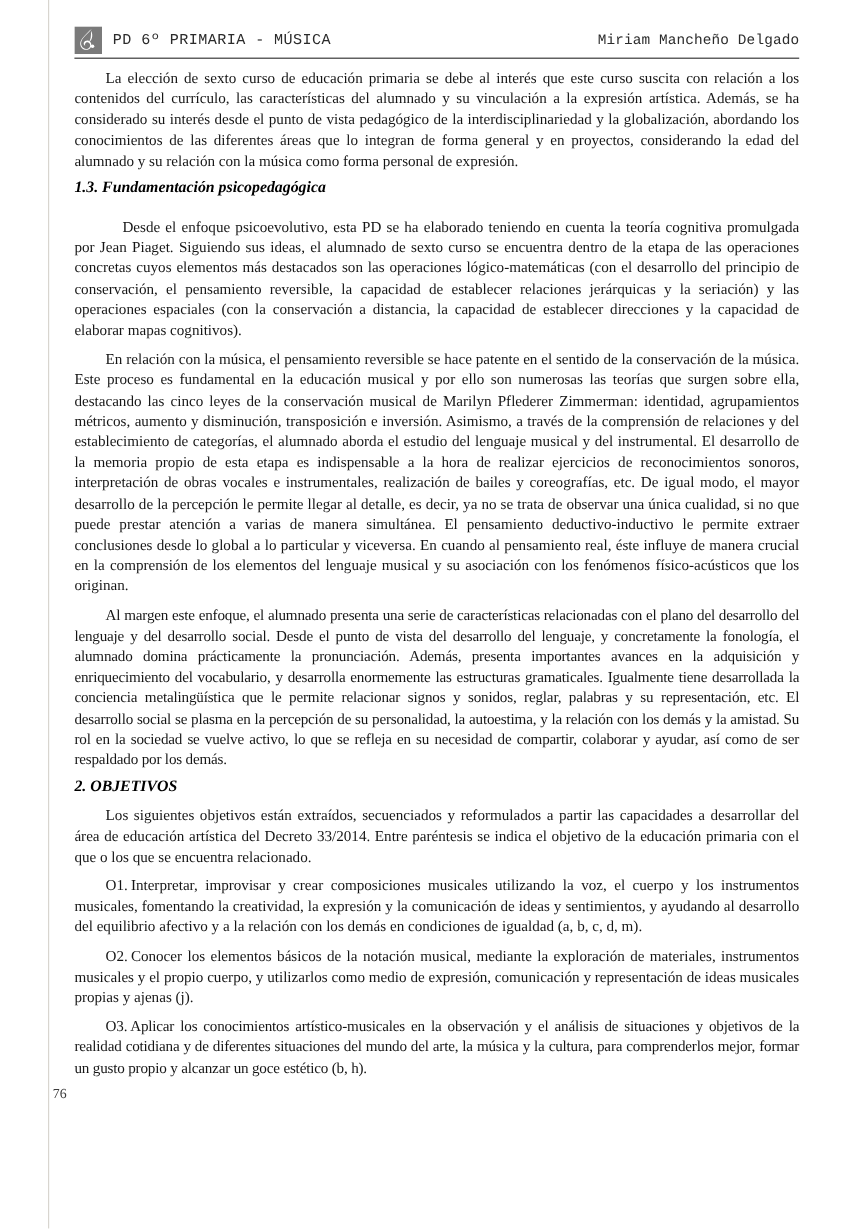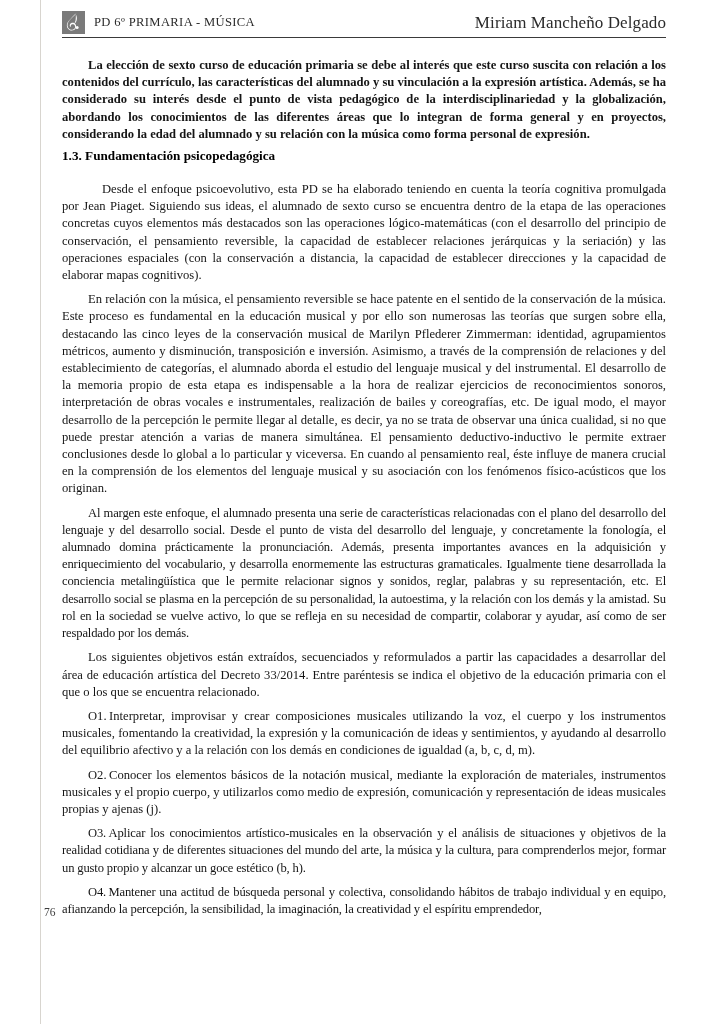--- a/index.html
+++ b/index.html
@@ -31,22 +31,23 @@
   #content {
     position: absolute;
     left: 62px;
     top: 0;
     width: 604px;
   }
   
   .header {
     position: relative;
     height: 46px;
-    padding-top: 11px;
+    padding-top: 22px;
     box-sizing: border-box;
+    font-family: Liberation Mono, monospace;
   }
   .header-inner {
     display: flex;
     align-items: center;
     justify-content: space-between;
   }
   .header-left {
     display: flex;
     align-items: center;
   }
@@ -58,21 +59,21 @@
     position: relative;
   }
   .logo svg { display: block; }
   .header-title {
     font-size: 12.6px;
     letter-spacing: 0.35px;
     color: #2b2b2b;
     white-space: nowrap;
   }
   .header-author {
-    font-size: 17px;
+    font-size: 12px;
     color: #2b2b2b;
     white-space: nowrap;
     letter-spacing: 0.1px;
   }
   .header-rule {
     margin-top: 3px;
     border-top: 1.3px solid #3a3a3a;
     width: 604px;
   }
   
@@ -81,30 +82,31 @@
     line-height: 17.2px;
     text-align: justify;
     text-justify: inter-word;
     margin: 0 0 4px 0;
     color: #151515;
     hyphens: none;
   }
   .para.indent { text-indent: 26px; }
   .para.indent-lg { text-indent: 40px; margin-top: 16px; }
   .para.tight { letter-spacing: -0.15px; }
-  .gap-before { margin-top: 11px; font-weight: bold; }
+  .gap-before { margin-top: 11px; }
   .gap-before-sm { margin-top: 7px; }
 
   h2.section-heading {
     font-size: 13.2px;
     font-weight: bold;
     margin: 0;
     padding: 0;
     color: #000000;
     line-height: 18px;
+    font-style: italic;
   }
   .h-indent-1 { padding-left: 46px; }
   .h-indent-2 { padding-left: 82px; }
 
   .objective-label {
     font-weight: normal;
   }
   
   #page-number {
     position: absolute;
@@ -146,37 +148,35 @@
       <p class="para indent gap-before">La elección de sexto curso de educación primaria se debe al interés que este curso suscita con relación a los contenidos del currículo, las características del alumnado y su vinculación a la expresión artística. Además, se ha considerado su interés desde el punto de vista pedagógico de la interdisciplinariedad y la globalización, abordando los conocimientos de las diferentes áreas que lo integran de forma general y en proyectos, considerando la edad del alumnado y su relación con la música como forma personal de expresión.</p>
 
       <h2 class="section-heading h-indent-1 gap-before">1.3. Fundamentación psicopedagógica</h2>
 
       <p class="para indent-lg gap-before-sm">Desde el enfoque psicoevolutivo, esta PD se ha elaborado teniendo en cuenta la teoría cognitiva promulgada por Jean Piaget. Siguiendo sus ideas, el alumnado de sexto curso se encuentra dentro de la etapa de las operaciones concretas cuyos elementos más destacados son las operaciones lógico-matemáticas (con el desarrollo del principio de conservación, el pensamiento reversible, la capacidad de establecer relaciones jerárquicas y la seriación) y las operaciones espaciales (con la conservación a distancia, la capacidad de establecer direcciones y la capacidad de elaborar mapas cognitivos).</p>
 
       <p class="para indent gap-before-sm">En relación con la música, el pensamiento reversible se hace patente en el sentido de la conservación de la música. Este proceso es fundamental en la educación musical y por ello son numerosas las teorías que surgen sobre ella, destacando las cinco leyes de la conservación musical de Marilyn Pflederer Zimmerman: identidad, agrupamientos métricos, aumento y disminución, transposición e inversión. Asimismo, a través de la comprensión de relaciones y del establecimiento de categorías, el alumnado aborda el estudio del lenguaje musical y del instrumental. El desarrollo de la memoria propio de esta etapa es indispensable a la hora de realizar ejercicios de reconocimientos sonoros, interpretación de obras vocales e instrumentales, realización de bailes y coreografías, etc. De igual modo, el mayor desarrollo de la percepción le permite llegar al detalle, es decir, ya no se trata de observar una única cualidad, si no que puede prestar atención a varias de manera simultánea. El pensamiento deductivo-inductivo le permite extraer conclusiones desde lo global a lo particular y viceversa. En cuando al pensamiento real, éste influye de manera crucial en la comprensión de los elementos del lenguaje musical y su asociación con los fenómenos físico-acústicos que los originan.</p>
 
       <p class="para indent tight gap-before-sm">Al margen este enfoque, el alumnado presenta una serie de características relacionadas con el plano del desarrollo del lenguaje y del desarrollo social. Desde el punto de vista del desarrollo del lenguaje, y concretamente la fonología, el alumnado domina prácticamente la pronunciación. Además, presenta importantes avances en la adquisición y enriquecimiento del vocabulario, y desarrolla enormemente las estructuras gramaticales. Igualmente tiene desarrollada la conciencia metalingüística que le permite relacionar signos y sonidos, reglar, palabras y su representación, etc. El desarrollo social se plasma en la percepción de su personalidad, la autoestima, y la relación con los demás y la amistad. Su rol en la sociedad se vuelve activo, lo que se refleja en su necesidad de compartir, colaborar y ayudar, así como de ser respaldado por los demás.</p>
 
+      <h2 class="section-heading h-indent-2 gap-before">2. OBJETIVOS</h2>
 
       <p class="para indent gap-before-sm">Los siguientes objetivos están extraídos, secuenciados y reformulados a partir las capacidades a desarrollar del área de educación artística del Decreto 33/2014. Entre paréntesis se indica el objetivo de la educación primaria con el que o los que se encuentra relacionado.</p>
 
       <p class="para indent gap-before-sm">
         <span class="objective-label">O1. </span><span>Interpretar, improvisar y crear composiciones musicales utilizando la voz, el cuerpo y los instrumentos musicales, fomentando la creatividad, la expresión y la comunicación de ideas y sentimientos, y ayudando al desarrollo del equilibrio afectivo y a la relación con los demás en condiciones de igualdad (a, b, c, d, m).</span>
       </p>
 
       <p class="para indent gap-before-sm">
         <span class="objective-label">O2. </span><span>Conocer los elementos básicos de la notación musical, mediante la exploración de materiales, instrumentos musicales y el propio cuerpo, y utilizarlos como medio de expresión, comunicación y representación de ideas musicales propias y ajenas (j).</span>
       </p>
 
       <p class="para indent tight gap-before-sm">
         <span class="objective-label">O3. </span><span>Aplicar los conocimientos artístico-musicales en la observación y el análisis de situaciones y objetivos de la realidad cotidiana y de diferentes situaciones del mundo del arte, la música y la cultura, para comprenderlos mejor, formar un gusto propio y alcanzar un goce estético (b, h).</span>
       </p>
 
-      <p class="para indent tight gap-before-sm">
-        <span class="objective-label">O4. </span><span>Mantener una actitud de búsqueda personal y colectiva, consolidando hábitos de trabajo individual y en equipo, afianzando la percepción, la sensibilidad, la imaginación, la creatividad y el espíritu emprendedor,</span>
-      </p>
 
     </div>
   </div>
 
   <div id="page-number">76</div>
 
 </div>
 
 </body></html>

